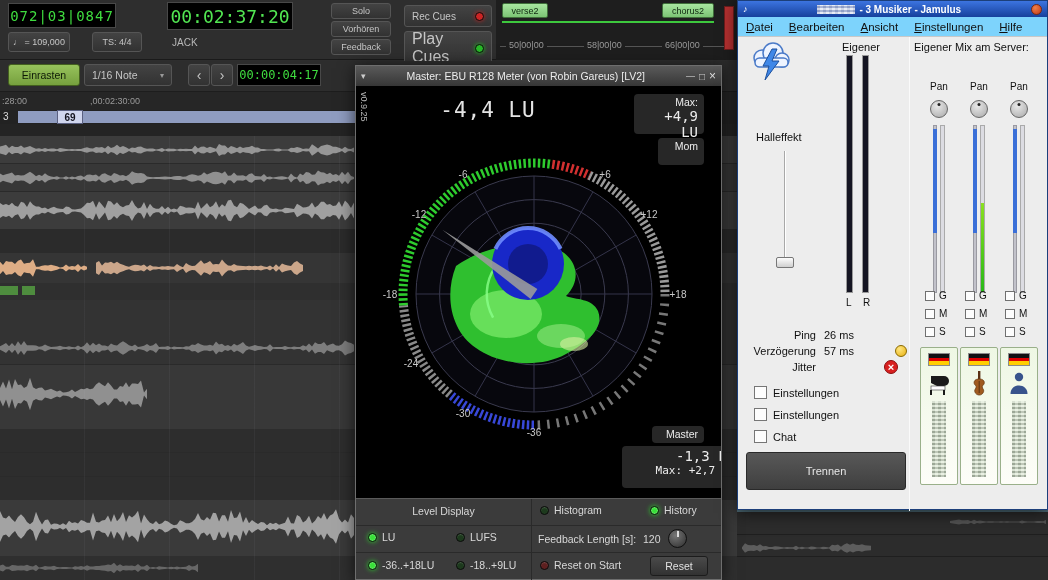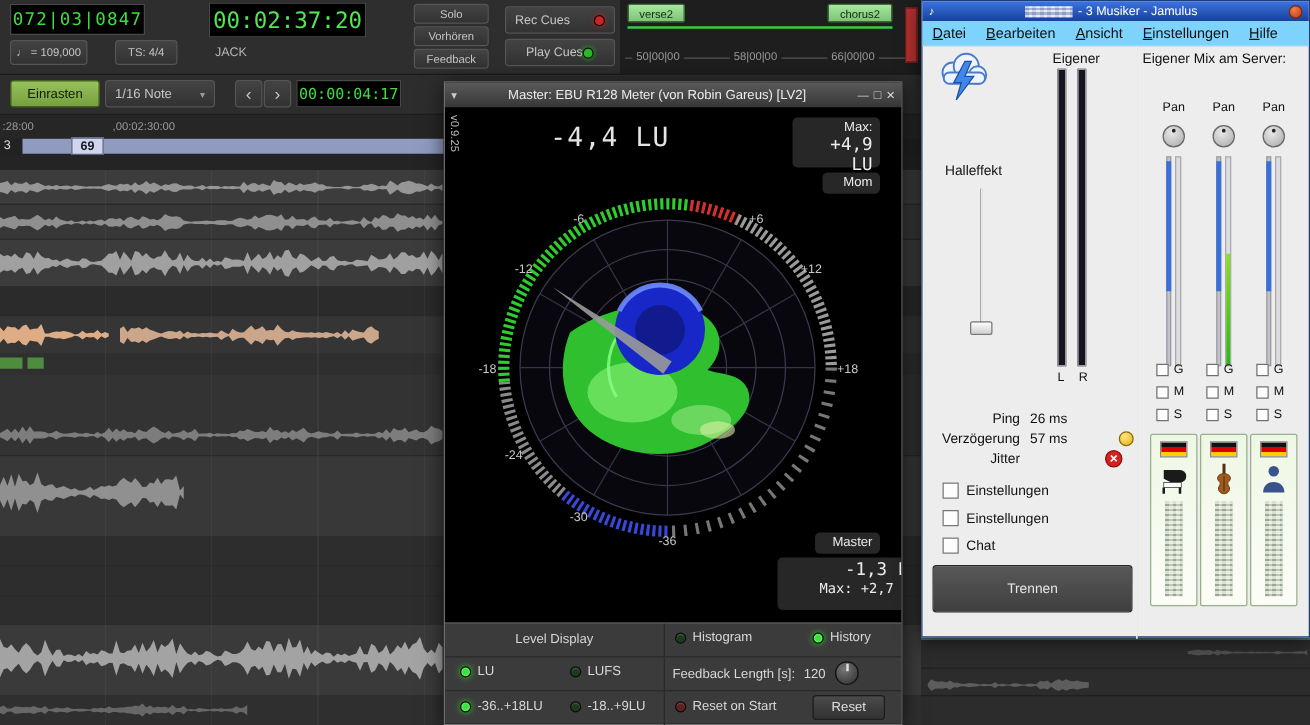--- a/index.html
+++ b/index.html
@@ -46,21 +46,21 @@
       <div class="a abtn" style="left:92px;top:32px;width:50px;height:20px">TS: 4/4</div>
       <div class="a clock mono" style="left:167px;top:2px;width:126px;height:28px;font-size:18px;color:#52e652">00:02:37:20</div>
       <div class="a" style="left:172px;top:37px;font-size:10px;color:#b8b8b8">JACK</div>
       <div class="a abtn" style="left:331px;top:3px;width:60px;height:16px">Solo</div>
       <div class="a abtn" style="left:331px;top:21px;width:60px;height:16px">Vorhören</div>
       <div class="a abtn" style="left:331px;top:39px;width:60px;height:16px">Feedback</div>
       <div class="a abtn" style="left:404px;top:5px;width:88px;height:22px;font-size:10px;justify-content:space-between;padding:0 7px">
         <span>Rec Cues</span>
         <span class="led" style="background:#cc2424;box-shadow:0 0 4px #b22"></span>
       </div>
-      <div class="a abtn" style="left:404px;top:31px;width:88px;height:22px;font-size:10px;justify-content:center;padding:4px 7px">
+      <div class="a abtn" style="left:404px;top:31px;width:88px;height:22px;font-size:16px;justify-content:flex-end;padding:16px 7px">
         <span>Play Cues</span>
         <span class="led" style="background:#28b828;box-shadow:0 0 4px #2b2"></span>
       </div>
 
       <div class="a" style="left:496px;top:0;width:241px;height:60px;background:#1e1e1e">
         <div class="a marker" style="left:6px;top:3px;width:46px;height:15px">verse2</div>
         <div class="a marker" style="left:166px;top:3px;width:52px;height:15px">chorus2</div>
         <div class="a" style="left:6px;top:21px;width:212px;height:2px;background:#3dc83d"></div>
         <div class="a" style="left:4px;top:46px;width:233px;height:1px;background:#555"></div>
         <span class="a rlab" style="left:10px;top:40px">50|00|00</span>
@@ -218,21 +218,21 @@
           <text x="322" y="212">+18</text>
         </g>
       </svg>
 
       <div class="a" style="left:3px;top:6px;writing-mode:vertical-rl;font-size:9px;color:#bbb">v0.9.25</div>
       <div class="a mono" style="left:52px;top:12px;width:160px;font-size:21px;color:#e4e4e4;text-align:center;letter-spacing:1px">-4,4 LU</div>
       <div class="pbox" style="left:278px;top:8px;width:70px;height:40px">
         <div style="font-size:10.5px">Max:</div>
         <div class="mono" style="font-size:14px">+4,9 LU</div>
       </div>
-      <div class="pbox" style="left:302px;top:52px;width:46px;height:17px;font-size:10.5px">Mom</div>
+      <div class="pbox" style="left:302px;top:52px;width:46px;height:27px;font-size:10.5px">Mom</div>
       <div class="pbox" style="left:296px;top:340px;width:52px;height:17px;font-size:10.5px">Master</div>
       <div class="pbox" style="left:266px;top:360px;width:119px;height:42px">
         <div class="mono" style="font-size:14px">-1,3 LU</div>
         <div class="mono" style="font-size:11px">Max: +2,7 LU</div>
       </div>
     </div>
 
     <div class="a" style="left:0;top:432px;width:365px;height:81px;background:#3b3b3b;border-top:1px solid #5a5a5a">
       <div class="a" style="left:175px;top:0;width:1px;height:81px;background:#2a2a2a"></div>
       <div class="a hline" style="left:0;top:26px;width:365px"></div>
@@ -275,21 +275,21 @@
       <div class="a" style="left:294px;top:57px;width:58px;height:20px;background:linear-gradient(#4a4a4a,#323232);border:1px solid #1c1c1c;border-radius:3px;color:#e0e0e0;font-size:10.5px;display:flex;align-items:center;justify-content:center">Reset</div>
     </div>
   </div>
 
   <div class="a win" style="left:737px;top:0;width:311px;height:510px;border:1px solid #1c3f7a;background:#ededed">
 
     <div class="a" style="left:0;top:0;width:309px;height:16px;background:linear-gradient(#3c74e0,#16409c);display:flex;align-items:center;padding:0 5px;gap:5px">
       <span style="font-size:9px;color:#fff">♪</span>
       <span style="flex:1;display:flex;align-items:center;justify-content:center;gap:4px">
         <span class="pixel" style="display:inline-block;width:38px;height:9px"></span>
-        <span style="font-size:10px;font-weight:normal;color:#fff;white-space:nowrap">- 3 Musiker - Jamulus</span>
+        <span style="font-size:10px;font-weight:bold;color:#fff;white-space:nowrap">- 3 Musiker - Jamulus</span>
       </span>
       <span style="width:11px;height:11px;border-radius:50%;background:radial-gradient(circle at 35% 30%,#f08048,#c03818);border:1px solid #7a2810"></span>
     </div>
 
     <div class="a" style="left:0;top:16px;width:309px;height:20px;background:#7dd3fc;border-bottom:1px solid #c8c8c8;white-space:nowrap">
       <span class="menu-item">Datei</span><span class="menu-item">Bearbeiten</span><span class="menu-item">Ansicht</span><span class="menu-item">Einstellungen</span><span class="menu-item">Hilfe</span>
     </div>
 
     <svg class="a" width="46" height="46" style="left:10px;top:38px">
       <g fill="#eef4ff" stroke="#4a7ac8" stroke-width="1.5">

